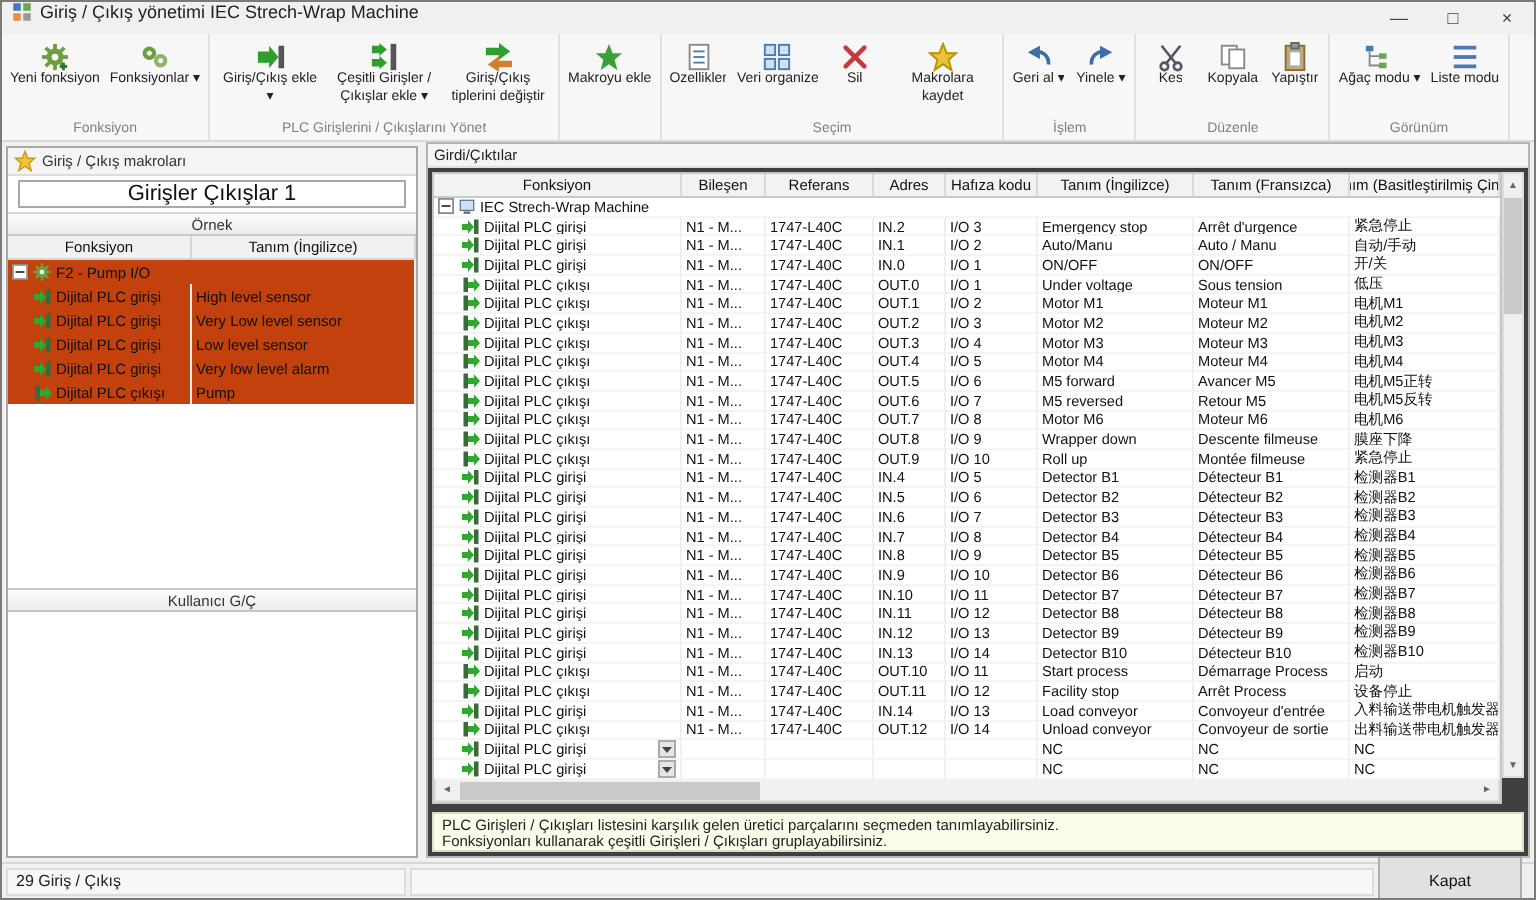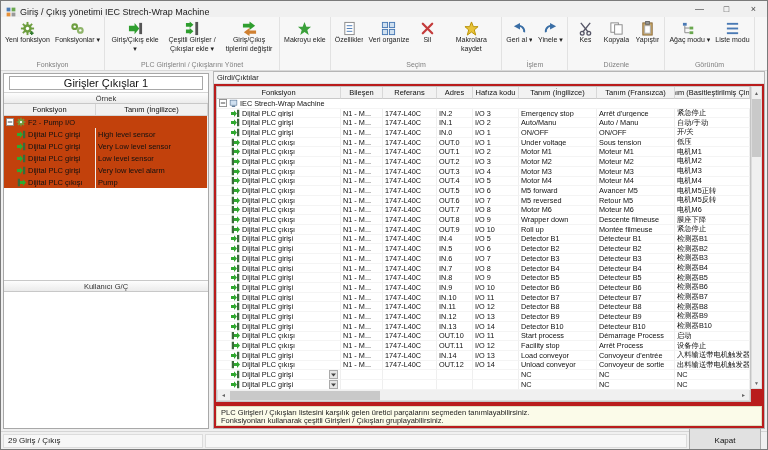--- a/index.html
+++ b/index.html
@@ -1,21 +1,21 @@
 <!DOCTYPE html>
 <html><head>
 <meta charset="utf-8">
 <style>
   *{margin:0;padding:0;box-sizing:border-box;}
   html,body{background:#9a9a9a;}
   body{font-family:"Liberation Sans",sans-serif;}
   .window{position:relative;width:768px;height:450px;background:#f0f0f0;border:1px solid #7a7a7a;overflow:hidden;font-size:9px;color:#111;}
 
   
-  .titlebar{position:absolute;top:0;left:0;right:0;height:16px;display:flex;align-items:flex-end;padding-left:5px;background:#f0f0f0;}
+  .titlebar{position:absolute;top:0;left:0;right:0;height:16px;display:flex;align-items:flex-start;padding-left:5px;background:#f0f0f0;}
   .titlebar .title{margin-left:4px;font-size:9px;color:#222;white-space:nowrap;overflow:hidden;}
   .winbtns{margin-left:auto;display:flex;height:100%;}
   .winbtn{width:27px;display:flex;align-items:center;justify-content:center;font-size:9px;color:#444;cursor:default;}
 
   
   .ribbon{position:absolute;top:16px;left:0;right:0;height:54px;background:#f7f7f7;border-bottom:1px solid #d9d9d9;display:flex;overflow:hidden;}
   .rb-group{display:flex;flex-direction:column;border-right:1px solid #e2e2e2;padding:2px 2px 0;}
   .rb-items{display:flex;flex:1;align-items:flex-start;gap:1px;}
   .rb-btn{display:flex;flex-direction:column;align-items:center;min-width:30px;max-width:56px;padding:1px 2px;cursor:default;}
   .rb-btn .ic{height:16px;display:flex;align-items:center;justify-content:center;}
@@ -35,21 +35,21 @@
   .lp-hc{background:#f1f1f1;border-right:1px solid #d5d5d5;border-bottom:1px solid #d5d5d5;font-size:7.5px;display:flex;align-items:center;justify-content:center;white-space:nowrap;overflow:hidden;}
   .lp-tree{background:#c2410c;}
   .lp-row{display:grid;grid-template-columns:92px 1fr;height:12px;}
   .lp-c{display:flex;align-items:center;gap:2px;font-size:7.5px;overflow:hidden;white-space:nowrap;padding:0 2px;border-right:1px solid #f0f0f0;}
   .lp-ind{padding-left:13px;}
   .lp-filler1{height:92px;background:#fff;}
   .lp-bottom{height:12px;background:linear-gradient(#fdfdfd,#ebebeb);border-top:1px solid #c8c8c8;border-bottom:1px solid #c8c8c8;display:flex;align-items:center;justify-content:center;font-size:7.5px;color:#333;}
   .lp-filler2{flex:1;background:#fff;}
 
   
-  .main-panel{position:absolute;top:0;left:212px;right:2px;bottom:2px;background:#b91c1c;border:1px solid #b5b5b5;}
+  .main-panel{position:absolute;top:0;left:212px;right:2px;bottom:2px;background:#404040;border:1px solid #b5b5b5;}
   .main-caption{height:12px;display:flex;align-items:center;padding:0 3px;font-size:7.5px;color:#222;background:#f5f5f5;border-bottom:1px solid #e0e0e0;}
   .grid{position:absolute;top:14px;left:2px;right:2px;height:316px;}
   .grid-main{--cols:124px 42px 54px 36px 46px 78px 78px 1fr;margin-right:11px;border:1px solid #c5c5c5;}
   .grid-header{display:grid;grid-template-columns:var(--cols);height:12px;}
   .grid-header .hc{background:#f2f2f2;border-right:1px solid #d8d8d8;border-bottom:1px solid #c9c9c9;font-size:7.5px;display:flex;align-items:center;justify-content:center;white-space:nowrap;overflow:hidden;}
   .grid-body{height:291px;overflow:hidden;background:#fff;}
   .trow{display:grid;grid-template-columns:var(--cols);height:9.7px;}
   .trow .c{border-right:1px solid #efefef;border-bottom:1px solid #f4f4f4;font-size:7.3px;display:flex;align-items:center;gap:2px;padding:0 2px;white-space:nowrap;overflow:hidden;}
   .trow .fn .lab{overflow:hidden;white-space:nowrap;}
   .tind{display:inline-block;width:10px;flex:0 0 10px;}
@@ -311,20 +311,28 @@
             <span class="rb-label">Liste modu</span>
           </div>
         </div>
         <div class="rb-grouplabel">Görünüm</div>
       </div>
     </div>
 
   <div class="content">
 
     <div class="left-panel">
+      <div class="lp-star-row">
+        <span class="ic">
+            <svg width="11" height="11" viewBox="0 0 16 16">
+              <polygon points="8,1 10,6 15,6 11,9.5 12.5,15 8,11.8 3.5,15 5,9.5 1,6 6,6" fill="#f2c233" stroke="#c79810"></polygon>
+            </svg>
+          </span>
+        <span class="lp-title">Giriş / Çıkış makroları</span>
+      </div>
       <div class="lp-combo">Girişler Çıkışlar 1</div>
       <div class="lp-section">Örnek</div>
       <div class="lp-cols">
           <div class="lp-hc">Fonksiyon</div>
           <div class="lp-hc">Tanım (İngilizce)</div>
         </div>
       <div class="lp-tree">
           <div class="lp-row">
             <div class="lp-c" style="grid-column:1/-1">
               <span class="ic">

